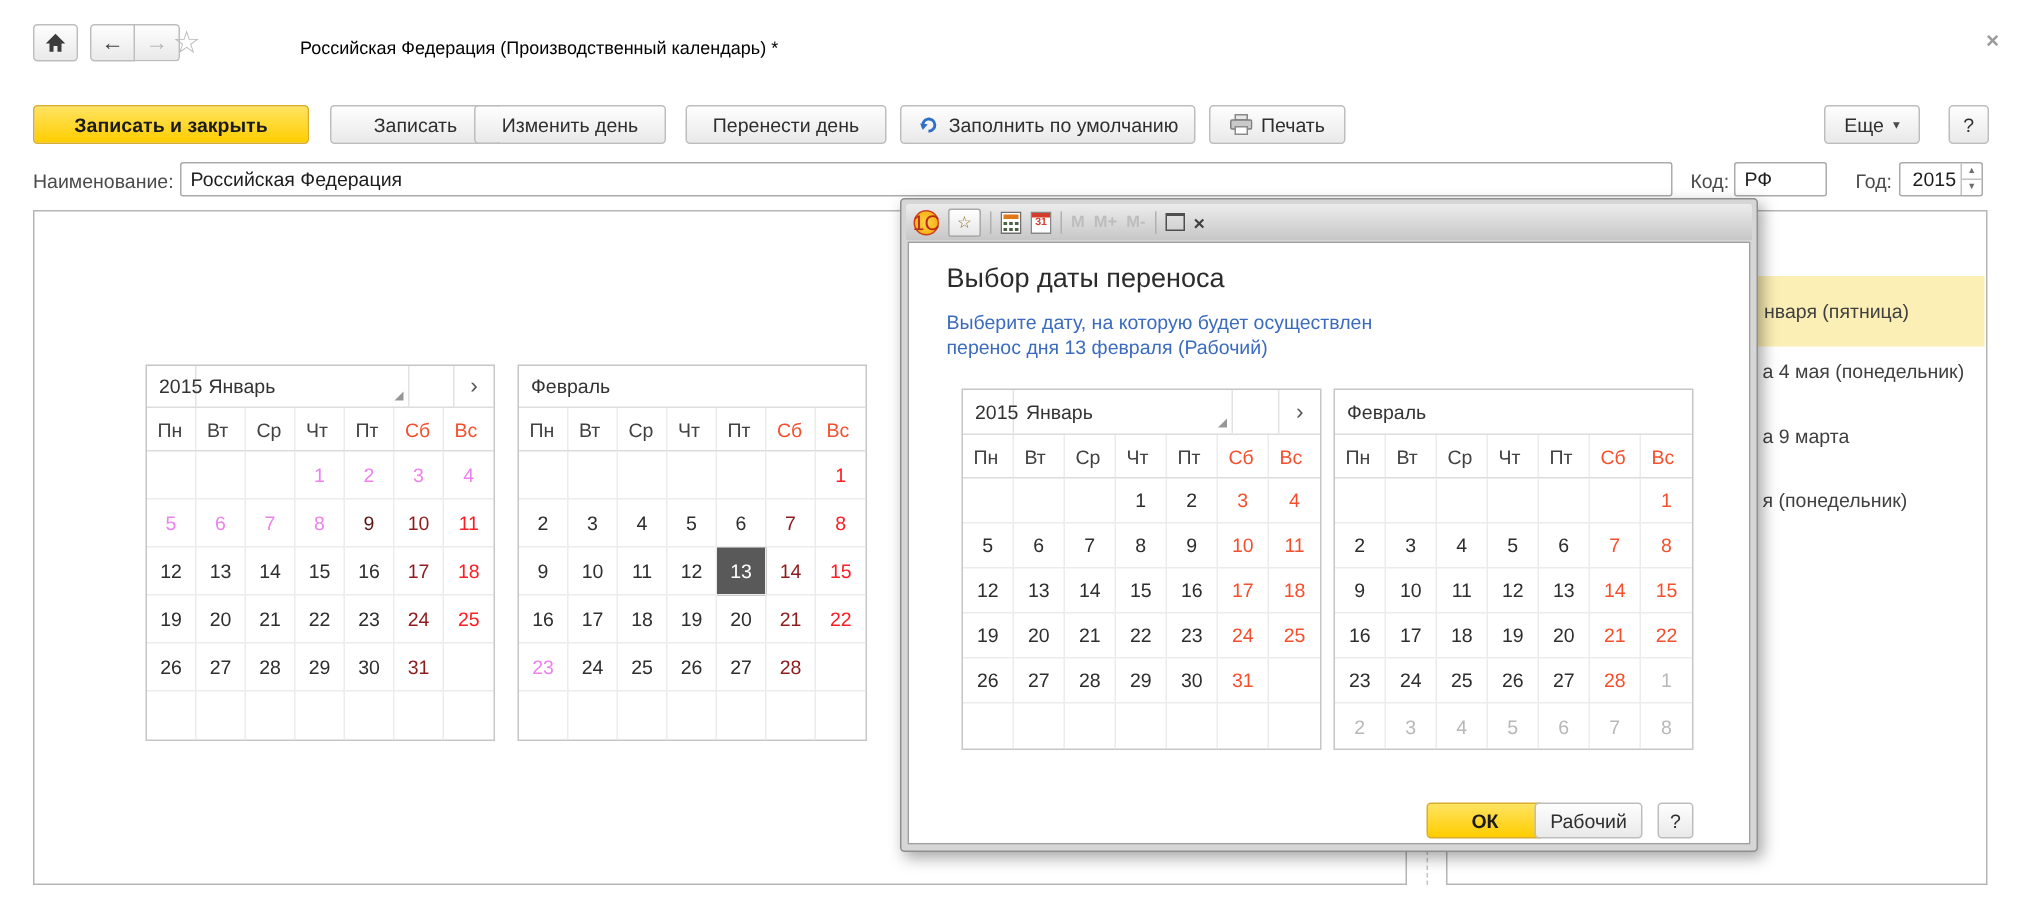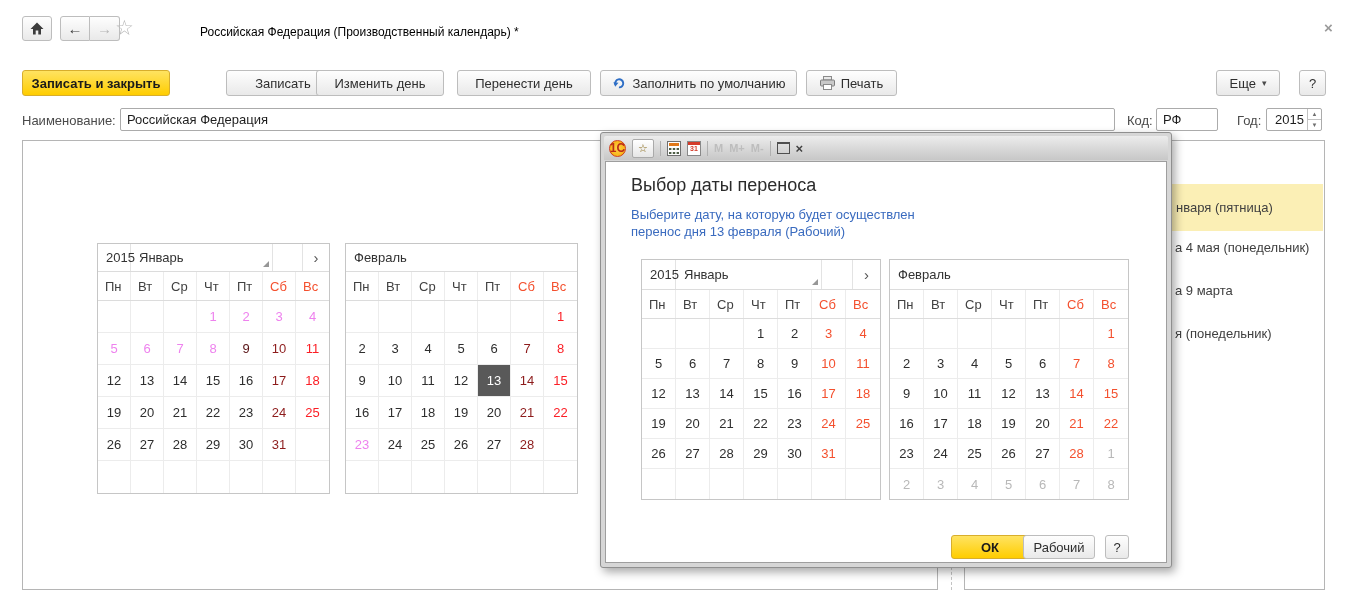--- a/index.html
+++ b/index.html
@@ -84,21 +84,21 @@
   .c-g{color:#b8b8b8}
   .c-x{background:#595959;color:#fff}
   
   .dialog{position:absolute;left:600px;top:132px;width:572px;height:436px;box-sizing:border-box;
           background:#d6d6d6;border:1px solid #8f8f8f;border-radius:3px;
           box-shadow:3px 4px 10px rgba(0,0,0,.35);padding:3px;z-index:10}
   .dlg-title{height:24px;display:flex;align-items:center;gap:6px;padding:0 6px 0 5px;
              background:linear-gradient(#ececec,#c7c7c7);border-radius:2px 2px 0 0;font-size:12px;color:#4a4a4a}
   .logo-1c{width:17px;height:17px;border-radius:50%;background:radial-gradient(#ffd24d,#f2a800);
            border:1px solid #cf3e1c;display:flex;align-items:center;justify-content:center;
-           font-size:12px;font-weight:bold;color:#bb2a17;box-sizing:border-box}
+           font-size:14px;font-weight:normal;color:#bb2a17;box-sizing:border-box}
   .dlg-title-text{flex:1;padding-left:2px;white-space:nowrap;overflow:hidden}
   .tsep{width:1px;height:15px;background:#b0b0b0}
   .tico{display:flex;align-items:center;justify-content:center}
   .star-box{width:20px;height:17px;border:1px solid #aaa;border-radius:2px;
             background:linear-gradient(#fff,#e6e6e6);font-size:11px;color:#8a6d1f}
   .mem{color:#bdbdbd;font-size:11px;font-weight:bold;letter-spacing:0}
   .maxi{width:11px;height:9px;border:1px solid #4f4f4f;border-top-width:2px}
   .dlg-close{font-size:13px;font-weight:bold;color:#404040}
   .dlg-body{position:absolute;left:4px;right:4px;top:28px;bottom:4px;background:#fff;border:1px solid #9e9e9e}
   .dlg-heading{position:absolute;left:30px;top:42px;font-size:18px;color:#2b2b2b;z-index:11}
@@ -119,24 +119,24 @@
       <span>←</span>
     </div>
   <div class="nav-b nav-fwd">
       <span>→</span>
     </div>
 </div>
 <div class="fav-star">☆</div>
 <div class="page-title">Российская Федерация (Производственный календарь) *</div>
 <div class="win-close">×</div>
 
-<div class="btn btn-yellow" style="left:22px;top:70px;width:148px">
+<div class="btn btn-yellow" style="left:22px;top:70px;width:184px">
     <span>Записать и закрыть</span>
   </div>
-<div class="btn" style="left:226px;top:70px;width:114px">
+<div class="btn" style="left:220px;top:70px;width:114px">
     <span>Записать</span>
   </div>
 <div class="btn" style="left:316px;top:70px;width:128px">
     <span>Изменить день</span>
   </div>
 <div class="btn" style="left:457px;top:70px;width:134px">
     <span>Перенести день</span>
   </div>
 <div class="btn" style="left:600px;top:70px;width:197px">
   <svg width="15" height="14" viewBox="0 0 16 16">

